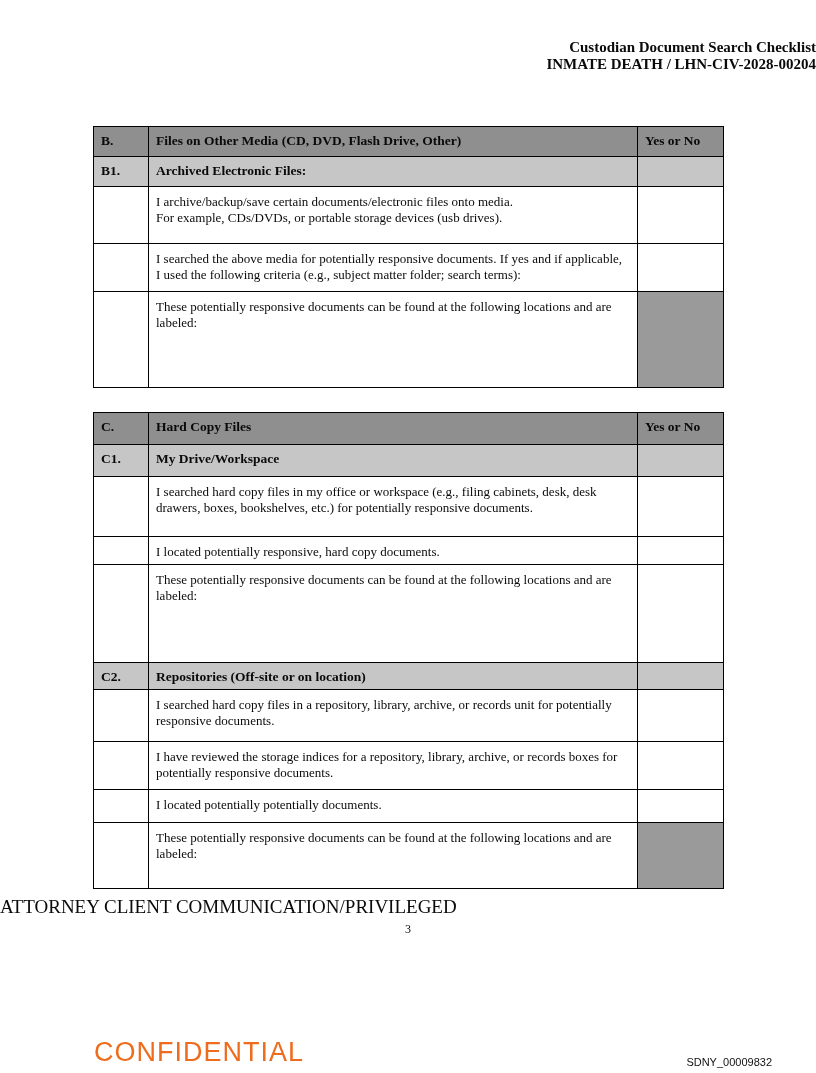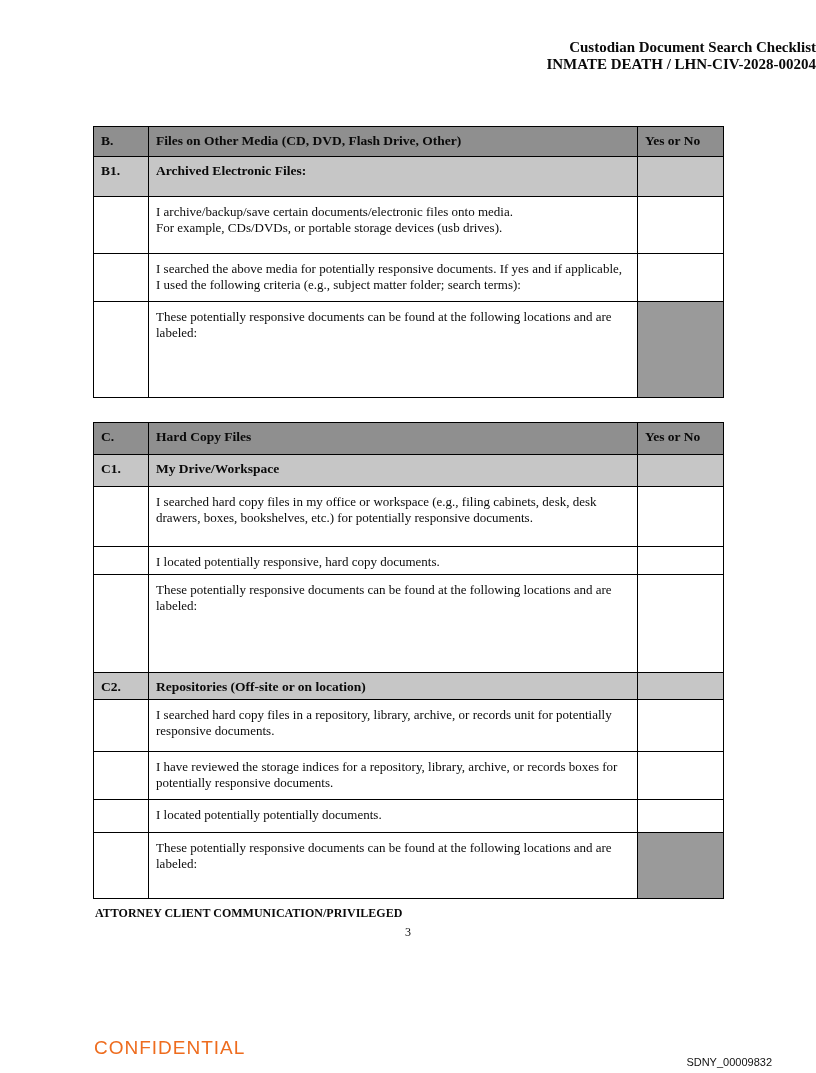--- a/index.html
+++ b/index.html
@@ -24,26 +24,26 @@
   table.tableC { margin-top:24px; }
   col.c-id { width:55px; }
   col.c-q  { width:489px; }
   col.c-a  { width:86px; }
   td { border:1px solid #000; vertical-align:top; font-size:13px; }
   tr.hdr td { background:#8f8f8f; font-weight:bold; font-size:13.5px; padding:6px 6px 4px 7px; }
   tr.sub td { background:#c6c6c6; font-weight:bold; font-size:13.5px; padding:6px 6px 4px 7px; }
   td.id-cell { font-weight:bold; padding:6px 4px 4px 7px; }
   td.q-cell  { padding:7px 10px 4px 7px; line-height:16px; white-space:pre-line; }
   td.a-cell.blocked { background:#9a9a9a; }
-  .footer-priv { margin-left:95px; margin-top:7px; font-weight:bold; font-size:12px; }
+  .footer-priv { margin-top:7px; font-weight:normal; font-size:19px; }
   .page-num { text-align:center; font-size:12px; margin-top:4px; }
   .confidential {
     position:absolute; left:94px; top:1037px;
     font-family:"Liberation Sans", sans-serif;
-    font-size:19px; font-weight:400;
+    font-size:27px; font-weight:400;
     color:#ee6c1e; letter-spacing:1px;
   }
   .bates {
     position:absolute; right:44px; top:1056px;
     font-family:"Liberation Sans", sans-serif;
     font-size:11px; color:#111111;
   }
 </style>
 </head>
 <body>
@@ -60,21 +60,21 @@
         <col class="c-id">
         <col class="c-q">
         <col class="c-a">
       </colgroup>
     <tbody>
         <tr class="hdr" style="height:30px">
       <td>B.</td>
       <td>Files on Other Media (CD, DVD, Flash Drive, Other)</td>
       <td>Yes or No</td>
     </tr>
-    <tr class="sub" style="height:40px">
+    <tr class="sub" style="height:30px">
       <td>B1.</td>
       <td>Archived Electronic Files:</td>
       <td></td>
     </tr>
     <tr style="height:57px">
       <td class="id-cell"></td>
       <td class="q-cell">I archive/backup/save certain documents/electronic files onto media.
 For example, CDs/DVDs, or portable storage devices (usb drives).</td>
       <td class="a-cell"></td>
     </tr>

